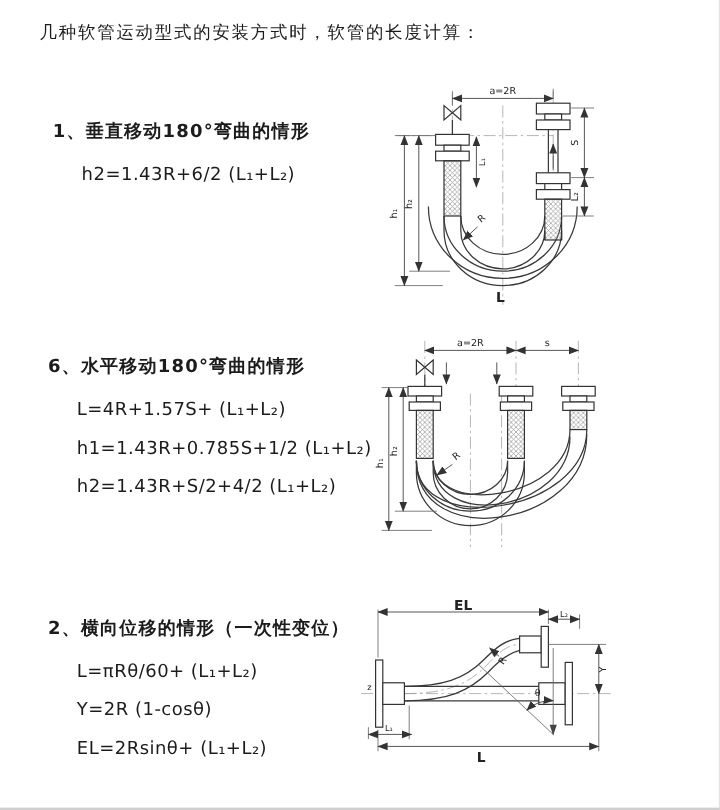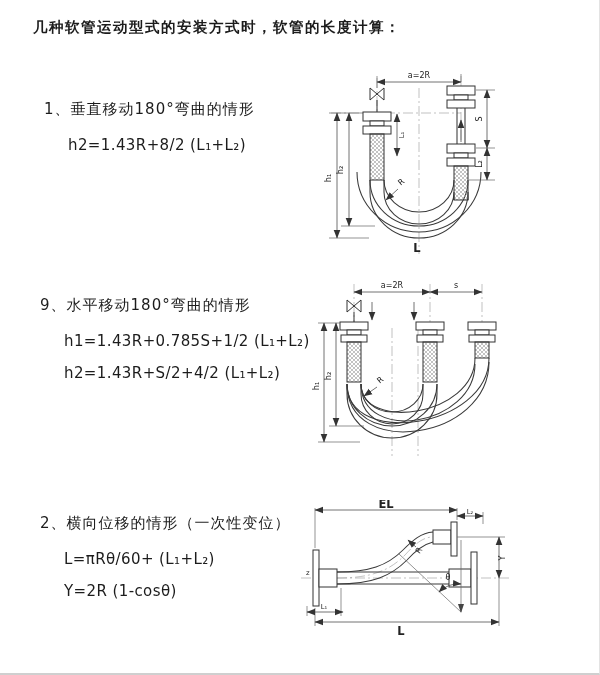--- a/index.html
+++ b/index.html
@@ -7,24 +7,24 @@
     width:600px;height:675px;background:#ffffff;
     font-family:"DejaVu Sans","Liberation Sans",sans-serif;
     color:#1c1c1c;position:relative;overflow:hidden;
   }
   .page{
     position:absolute;inset:0;background:#fff;
     border-right:1px solid #e3e3e3;border-bottom:2px solid #cfcfcf;
   }
   .title{
     position:absolute;left:33px;top:18px;margin:0;
-    font-size:14.5px;font-weight:700;letter-spacing:1.5px;white-space:nowrap;
+    font-size:14.5px;font-weight:400;letter-spacing:1.5px;white-space:nowrap;
   }
   .sec{position:absolute;}
-  .sec h2{margin:0 0 10px 0;font-size:15px;font-weight:400;letter-spacing:1px;white-space:nowrap;}
+  .sec h2{margin:0 0 10px 0;font-size:15px;font-weight:700;letter-spacing:1px;white-space:nowrap;}
   .sec p.formula{margin:0 0 0 24px;font-size:15px;font-weight:400;line-height:32px;letter-spacing:.4px;white-space:nowrap;}
   svg.diag{position:absolute;}
   svg .ln{stroke:#3a3a3a;stroke-width:1.05;fill:none;}
   svg .tn{stroke:#666;stroke-width:.7;fill:none;}
   svg .dim{stroke:#444;stroke-width:.75;fill:none;}
   svg .cl{stroke:#999;stroke-width:.6;fill:none;stroke-dasharray:10 3 2 3;}
   svg .fit{fill:#fff;stroke:#333;stroke-width:1;}
   svg .br{fill:url(#braid);stroke:#333;stroke-width:1;}
   svg .vln{fill:none;stroke:#333;stroke-width:1;}
   svg text{font-family:"DejaVu Sans","Liberation Sans",sans-serif;font-size:8px;fill:#222;}
@@ -33,21 +33,21 @@
 </style>
 </head>
 <body>
 
 <div class="page">
 
   <h1 class="title">几种软管运动型式的安装方式时，软管的长度计算：</h1>
 
   <section class="sec" style="left:44px;top:100px;">
     <h2>1、垂直移动180°弯曲的情形</h2>
-    <p class="formula">h2=1.43R+8/2 (L₁+L₂)</p>
+    <p class="formula">h2=1.43R+6/2 (L₁+L₂)</p>
   </section>
 
   <svg class="diag" style="left:311px;top:66px;" width="282" height="194" viewBox="0 0 282 194">
     <defs>
       <marker id="ar" markerWidth="9" markerHeight="9" refX="8" refY="4.5" orient="auto-start-reverse" markerUnits="userSpaceOnUse">
         <path d="M0,1.2 L8.5,4.5 L0,7.8 Z" fill="#333"></path>
       </marker>
       <pattern id="braid" width="4" height="4" patternUnits="userSpaceOnUse">
         <path d="M0,0 L4,4 M4,0 L0,4" stroke="#9a9a9a" stroke-width="0.6"></path>
       </pattern>
@@ -113,21 +113,22 @@
       <text class="sm" x="93" y="69" text-anchor="middle" transform="rotate(-90 93 69)">L₁</text>
 
       <path class="dim" d="M87,123 L75,134" marker-end="url(#ar)"></path>
       <text x="92" y="118" text-anchor="middle" transform="rotate(-40 92 118)">R</text>
 
       <text class="big" x="106" y="186" text-anchor="middle">L</text>
     </g>
   </svg>
 
   <section class="sec" style="left:40px;top:296px;">
-    <h2>9、水平移动180°弯曲的情形</h2>
+    <h2>6、水平移动180°弯曲的情形</h2>
+    <p class="formula">L=4R+1.57S+ (L₁+L₂)</p>
     <p class="formula">h1=1.43R+0.785S+1/2 (L₁+L₂)</p>
     <p class="formula">h2=1.43R+S/2+4/2 (L₁+L₂)</p>
   </section>
 
   <svg class="diag" style="left:302px;top:276px;" width="292" height="188" viewBox="0 0 292 188">
     <g>
       <path class="cl" d="M52,8 V46 M128,8 V46 M180,8 V46"></path>
       <path class="cl" d="M90,52 V180 M116,52 V180"></path>
     </g>
 
@@ -183,20 +184,21 @@
 
       <path class="dim" d="M75,111 L62,120" marker-end="url(#ar)"></path>
       <text x="80" y="106" text-anchor="middle" transform="rotate(-40 80 106)">R</text>
     </g>
   </svg>
 
   <section class="sec" style="left:40px;top:514px;">
     <h2>2、横向位移的情形（一次性变位）</h2>
     <p class="formula">L=πRθ/60+ (L₁+L₂)</p>
     <p class="formula">Y=2R (1-cosθ)</p>
+    <p class="formula">EL=2Rsinθ+ (L₁+L₂)</p>
   </section>
 
   <svg class="diag" style="left:299px;top:500px;" width="297" height="157" viewBox="0 0 297 157">
     <g>
       <path class="cl" d="M2,78 H212"></path>
       <path class="cl" d="M38,78 C72,78 90,71 106,55 C116,44 124,37 134,37"></path>
       <text class="sm" x="7" y="75">z</text>
     </g>
 
     <g>

